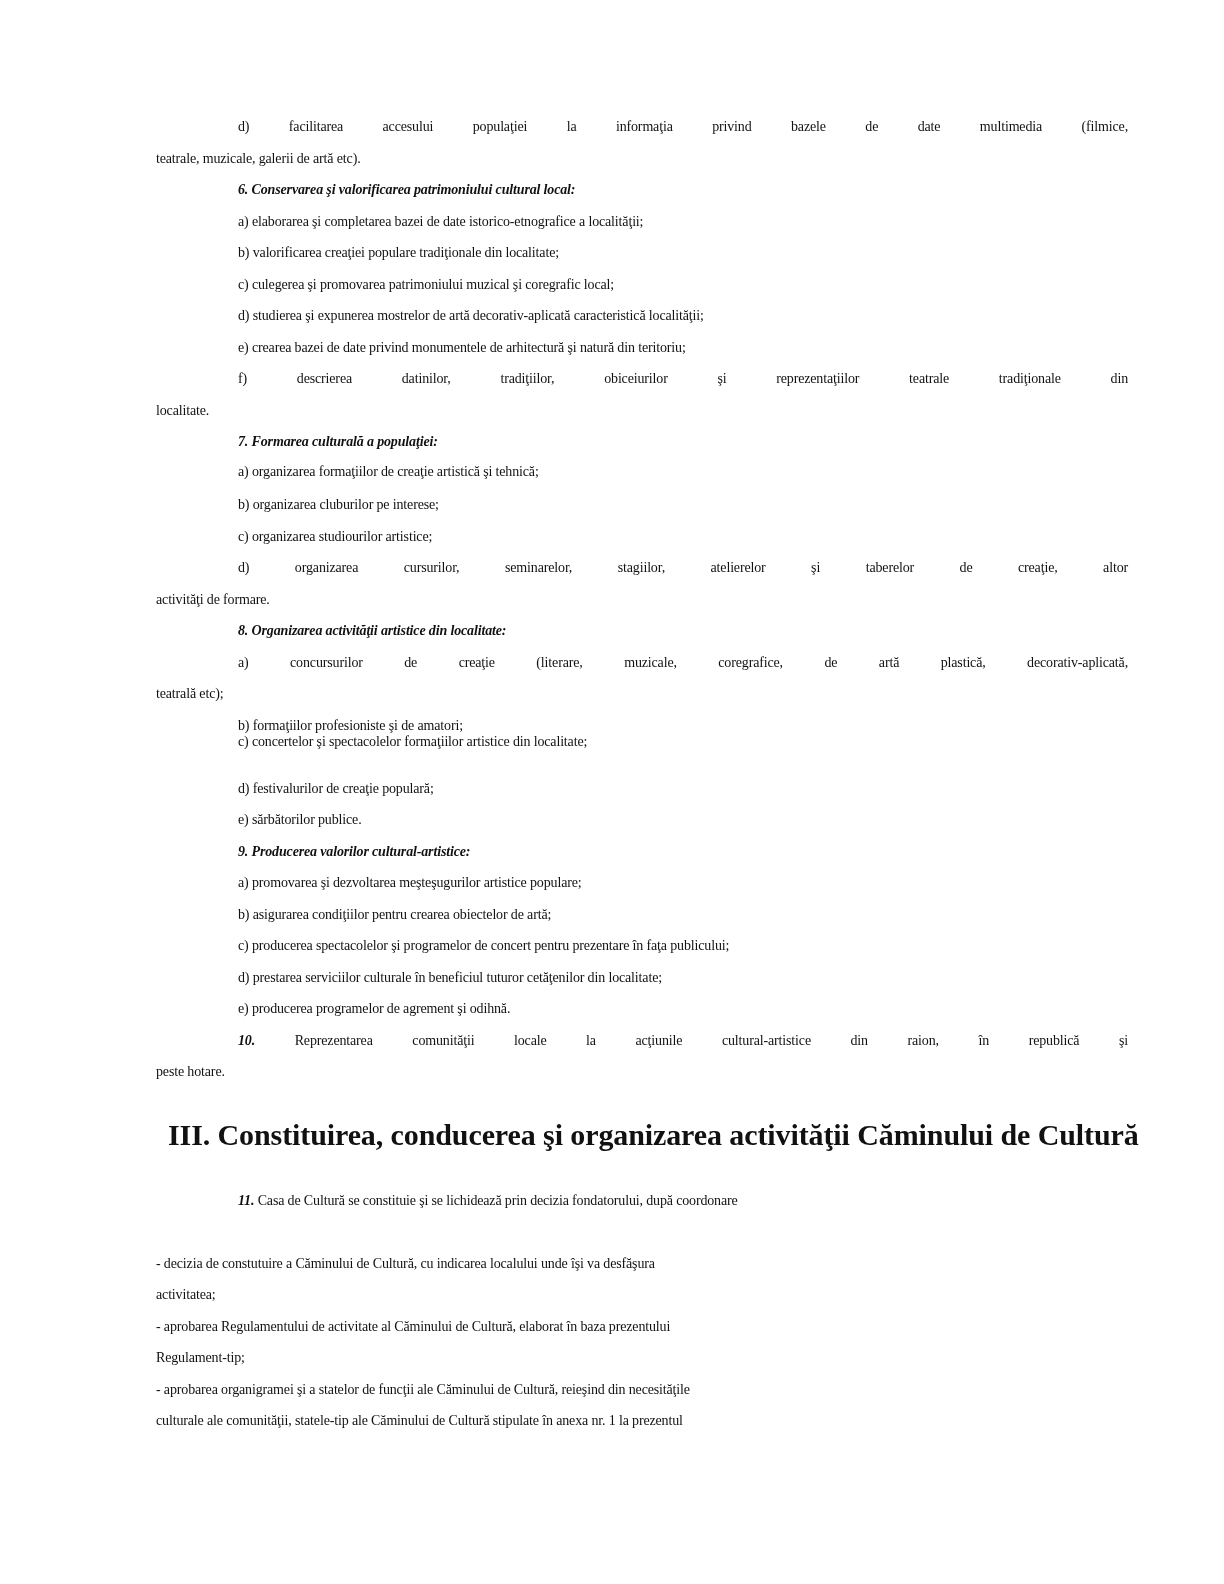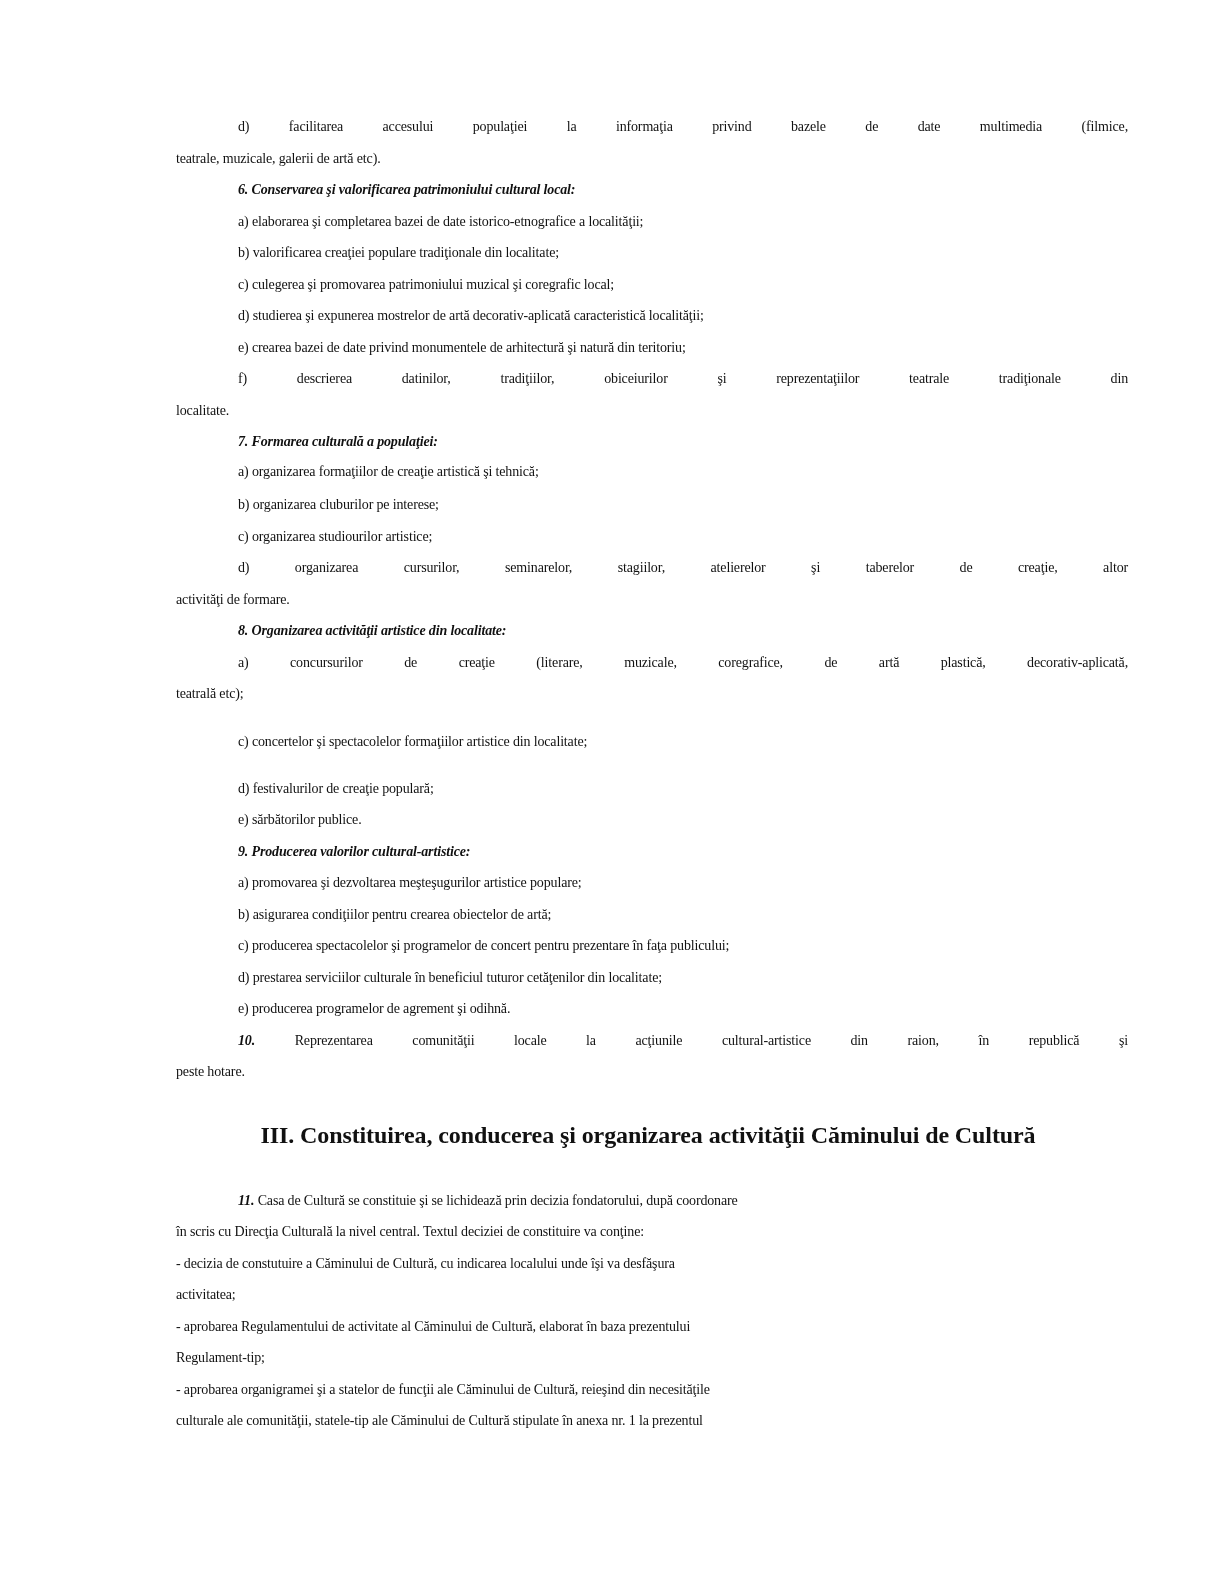--- a/index.html
+++ b/index.html
@@ -23,37 +23,37 @@
       height: 1584px;
     }
     .ln {
       position: absolute;
       font-size: 14px;
       line-height: 26px;
       white-space: nowrap;
       letter-spacing: -0.15px;
     }
     .ind { left: 238px; }
-    .flush { left: 176px; }
+    .flush { left: 156px; }
     .just {
       width: 890px;
       text-align: justify;
       text-align-last: justify;
       white-space: normal;
     }
     .bi {
       font-weight: bold;
       font-style: italic;
     }
     .heading {
       position: absolute;
       left: 168px;
       width: 960px;
       text-align: center;
-      font-size: 24px;
+      font-size: 30px;
       font-weight: bold;
       line-height: 30px;
       white-space: nowrap;
       letter-spacing: -0.1px;
     }
   </style>
 </head>
 <body>
 
 <div class="page">
@@ -73,38 +73,38 @@
   <div class="ln ind bi" style="top:429px;">7. Formarea culturală a populaţiei:</div>
   <div class="ln ind" style="top:459px;">a) organizarea formaţiilor de creaţie artistică şi tehnică;</div>
   <div class="ln ind" style="top:492px;">b) organizarea cluburilor pe interese;</div>
   <div class="ln ind" style="top:524px;">c) organizarea studiourilor artistice;</div>
   <div class="ln ind just" style="top:555px;">d) organizarea cursurilor, seminarelor, stagiilor, atelierelor şi taberelor de creaţie, altor</div>
   <div class="ln flush" style="top:587px;">activităţi de formare.</div>
 
   <div class="ln ind bi" style="top:618px;">8. Organizarea activităţii artistice din localitate:</div>
   <div class="ln ind just" style="top:650px;">a) concursurilor de creaţie (literare, muzicale, coregrafice, de artă plastică, decorativ-aplicată,</div>
   <div class="ln flush" style="top:681px;">teatrală etc);</div>
+  <div class="ln ind" style="top:713px;">b) formaţiilor profesioniste şi de amatori;</div>
   <div class="ln ind" style="top:729px;">c) concertelor şi spectacolelor formaţiilor artistice din localitate;</div>
   <div class="ln ind" style="top:776px;">d) festivalurilor de creaţie  populară;</div>
   <div class="ln ind" style="top:807px;">e) sărbătorilor publice.</div>
 
   <div class="ln ind bi" style="top:839px;">9. Producerea valorilor cultural-artistice:</div>
   <div class="ln ind" style="top:870px;">a) promovarea şi dezvoltarea meşteşugurilor artistice populare;</div>
   <div class="ln ind" style="top:902px;">b) asigurarea condiţiilor pentru crearea obiectelor de artă;</div>
   <div class="ln ind" style="top:933px;">c) producerea spectacolelor şi programelor de concert pentru prezentare în faţa publicului;</div>
   <div class="ln ind" style="top:965px;">d) prestarea serviciilor culturale  în beneficiul tuturor cetăţenilor din localitate;</div>
   <div class="ln ind" style="top:996px;">e) producerea programelor de agrement şi odihnă.</div>
 
   <div class="ln ind just" style="top:1028px;"><span class="bi">10.</span><span> Reprezentarea comunităţii locale la acţiunile cultural-artistice din raion, în republică şi</span></div>
   <div class="ln flush" style="top:1059px;">peste hotare.</div>
 
   <div class="heading" style="top:1120px;">III. Constituirea, conducerea  şi organizarea activităţii Căminului de Cultură</div>
 
   <div class="ln ind" style="top:1188px;"><span class="bi">11.</span><span> Casa de Cultură se constituie şi se lichidează prin decizia fondatorului, după coordonare</span></div>
-  <div class="ln flush" style="top:1219px;">în scris cu Direcţia Culturală la nivel central. Textul deciziei de constituire va conţine:</div>
 
   <div class="ln flush" style="top:1251px;">- decizia de constutuire a Căminului de Cultură, cu indicarea localului unde îşi va desfăşura</div>
   <div class="ln flush" style="top:1282px;">activitatea;</div>
 
   <div class="ln flush" style="top:1314px;">- aprobarea Regulamentului de activitate al Căminului de Cultură, elaborat în baza prezentului</div>
   <div class="ln flush" style="top:1345px;">Regulament-tip;</div>
 
   <div class="ln flush" style="top:1377px;">- aprobarea organigramei şi a statelor de funcţii ale Căminului de Cultură, reieşind din necesităţile</div>
   <div class="ln flush" style="top:1408px;">culturale ale comunităţii, statele-tip ale Căminului de Cultură stipulate în anexa nr. 1 la prezentul</div>
 

